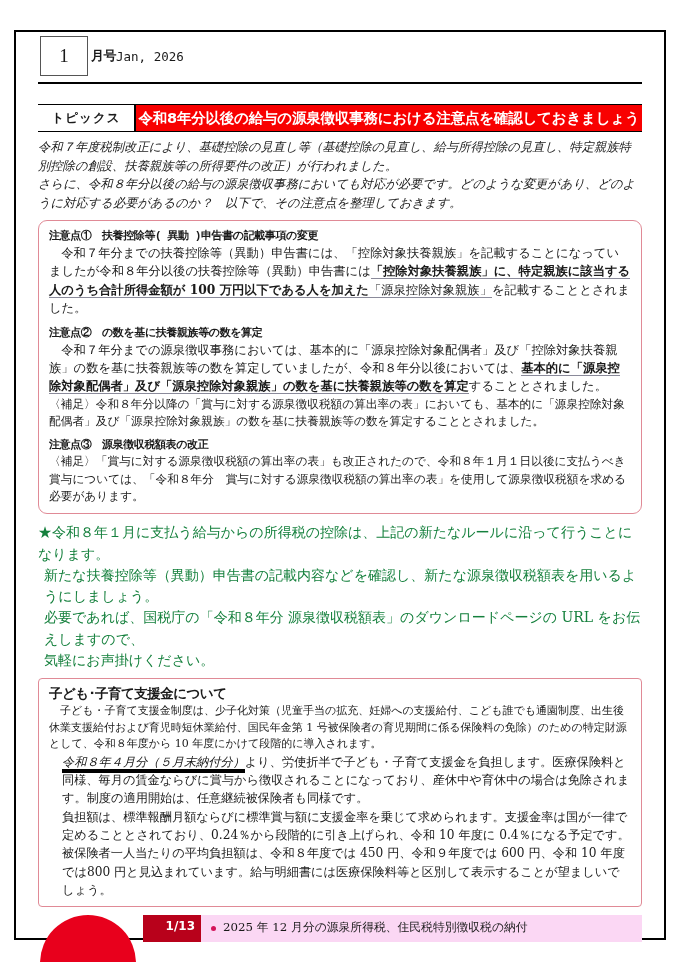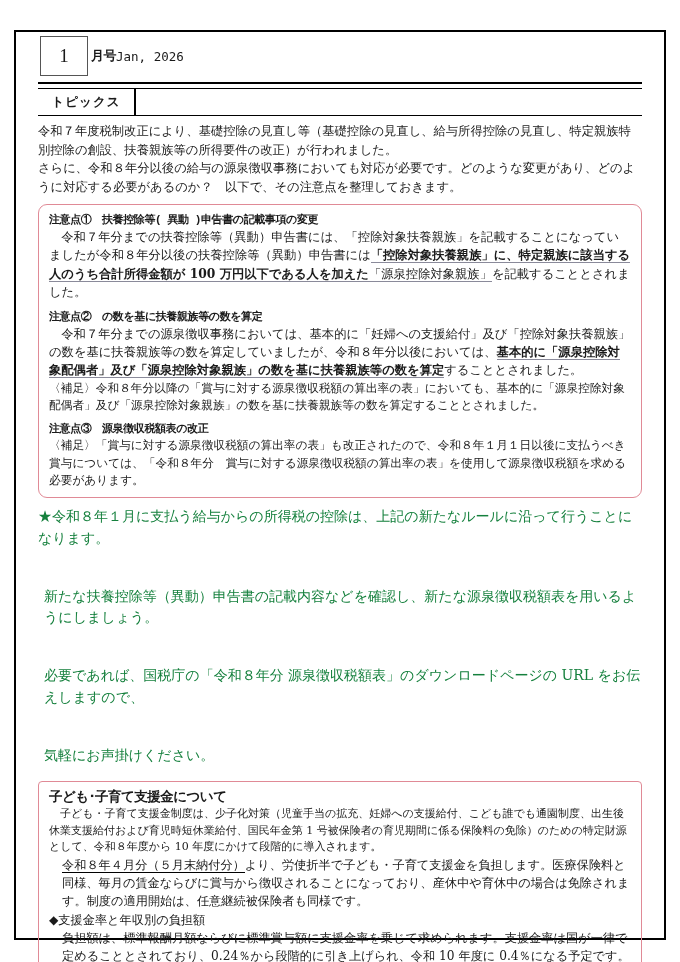--- a/index.html
+++ b/index.html
@@ -73,24 +73,25 @@
     font-size: 12.5px;
     font-family: "DejaVu Sans Mono", monospace;
     padding-right: 6px;
     white-space: nowrap;
   }
 
   
   .topics-row {
     display: flex;
     align-items: stretch;
-    margin-top: 4px;
+    margin-top: 20px;
     border-top: 1.5px solid #000;
     border-bottom: 1.5px solid #000;
     height: 26px;
+    justify-content: center;
   }
   .topics-label {
     width: 96px;
     flex: none;
     display: flex; align-items: center; justify-content: center;
     font-size: 12.5px;
     font-weight: bold;
     font-family: "DejaVu Sans", sans-serif;
     border-right: 2px solid #000;
     background: #fff;
@@ -107,21 +108,21 @@
     letter-spacing: -0.2px;
   }
 
   
   .intro {
     margin-top: 6px;
     font-size: 12.3px;
     line-height: 1.52;
     font-family: "DejaVu Serif", serif;
   }
-  .intro p { margin: 0; }
+  .intro p { margin: 0; font-style: italic; }
 
   
   .notice-box {
     margin-top: 7px;
     border: 1.2px solid #e08a96;
     border-radius: 9px;
     padding: 7px 10px 8px 10px;
     box-sizing: border-box;
   }
   .notice-title {
@@ -152,25 +153,25 @@
   .plain-ul { border-bottom: 1px solid #8a8a9a; }
 
   
   .star-note {
     margin-top: 8px;
     color: #15803d;
     font-size: 14px;
     line-height: 1.52;
     font-family: "DejaVu Serif", serif;
   }
-  .star-note .l1 { padding-left: 6px; margin-top: 37px; }
+  .star-note .l1 { padding-left: 6px; }
 
   
   .support-box {
-    margin-top: 15px;
+    margin-top: 7px;
     border: 1.2px solid #e08a96;
     border-radius: 4px;
     padding: 6px 10px 7px 10px;
     box-sizing: border-box;
   }
   .support-title {
     font-weight: bold;
     font-size: 13.5px;
     font-family: "DejaVu Sans", sans-serif;
     letter-spacing: -0.5px;
@@ -184,21 +185,21 @@
     font-size: 12.2px;
     font-family: "DejaVu Serif", serif;
     margin-top: 1px;
   }
   .sub-para {
     padding-left: 13px;
     font-size: 12.2px;
     line-height: 1.5;
     font-family: "DejaVu Serif", serif;
   }
-  .u-line { border-bottom: 1px solid #000000; }
+  .u-line { border-bottom: 4px solid #000000; font-style: italic; }
 
   
   .cal-wrap {
     margin-top: 8px;
     display: flex;
     align-items: flex-start;
     position: relative;
   }
   .cal-badge-col {
     width: 105px;
@@ -281,37 +282,38 @@
     <div class="masthead">
       <div class="month-box">
         <span>1</span>
       </div>
       <span class="month-suffix">月号</span>
       <div class="masthead-date">Jan,  2026</div>
     </div>
 
     <div class="topics-row">
       <div class="topics-label">トピックス</div>
+      <div class="topics-head">令和8年分以後の給与の源泉徴収事務における注意点を確認しておきましょう</div>
     </div>
 
     <div class="intro">
       <p>令和７年度税制改正により、基礎控除の見直し等（基礎控除の見直し、給与所得控除の見直し、特定親族特別控除の創設、扶養親族等の所得要件の改正）が行われました。</p>
       <p>さらに、令和８年分以後の給与の源泉徴収事務においても対応が必要です。どのような変更があり、どのように対応する必要があるのか？　以下で、その注意点を整理しておきます。</p>
     </div>
 
     <div class="notice-box">
 
       <div class="notice-block">
         <div class="notice-title">注意点①　扶養控除等( 異動 )申告書の記載事項の変更</div>
         <div class="notice-body"><span>　令和７年分までの扶養控除等（異動）申告書には、「控除対象扶養親族」を記載することになっていましたが令和８年分以後の扶養控除等（異動）申告書には</span><span class="em-ul">「控除対象扶養親族」に、特定親族に該当する人のうち合計所得金額が 100 万円以下である人を加えた</span><span class="plain-ul">「源泉控除対象親族」</span><span>を記載することとされました。</span></div>
       </div>
 
       <div class="notice-block">
         <div class="notice-title">注意点②　の数を基に扶養親族等の数を算定</div>
-        <div class="notice-body"><span>　令和７年分までの源泉徴収事務においては、基本的に「妊婦への支援給付」及び「控除対象扶養親族」の数を基に扶養親族等の数を算定していましたが、令和８年分以後においては、</span><span class="em-ul">基本的に「源泉控除対象配偶者」及び「源泉控除対象親族」の数を基に扶養親族等の数を算定</span><span>することとされました。</span></div>
+        <div class="notice-body"><span>　令和７年分までの源泉徴収事務においては、基本的に「源泉控除対象配偶者」及び「控除対象扶養親族」の数を基に扶養親族等の数を算定していましたが、令和８年分以後においては、</span><span class="em-ul">基本的に「源泉控除対象配偶者」及び「源泉控除対象親族」の数を基に扶養親族等の数を算定</span><span>することとされました。</span></div>
         <div class="supp">〈補足〉令和８年分以降の「賞与に対する源泉徴収税額の算出率の表」においても、基本的に「源泉控除対象配偶者」及び「源泉控除対象親族」の数を基に扶養親族等の数を算定することとされました。</div>
       </div>
 
       <div class="notice-block">
         <div class="notice-title">注意点③　源泉徴収税額表の改正</div>
         <div class="supp">〈補足〉「賞与に対する源泉徴収税額の算出率の表」も改正されたので、令和８年１月１日以後に支払うべき賞与については、「令和８年分　賞与に対する源泉徴収税額の算出率の表」を使用して源泉徴収税額を求める必要があります。</div>
       </div>
 
     </div>
 
@@ -319,21 +321,20 @@
       <div>★令和８年１月に支払う給与からの所得税の控除は、上記の新たなルールに沿って行うことになります。</div>
       <div class="l1">新たな扶養控除等（異動）申告書の記載内容などを確認し、新たな源泉徴収税額表を用いるようにしましょう。</div>
       <div class="l1">必要であれば、国税庁の「令和８年分 源泉徴収税額表」のダウンロードページの URL をお伝えしますので、</div>
       <div class="l1">気軽にお声掛けください。</div>
     </div>
 
     <div class="support-box">
       <div class="support-title">子ども･子育て支援金について</div>
       <div class="support-body">　子ども・子育て支援金制度は、少子化対策（児童手当の拡充、妊婦への支援給付、こども誰でも通園制度、出生後休業支援給付および育児時短休業給付、国民年金第 1 号被保険者の育児期間に係る保険料の免除）のための特定財源として、令和８年度から 10 年度にかけて段階的に導入されます。</div>
       <div class="sub-para"><span class="u-line">令和８年４月分（５月末納付分）</span><span>より、労使折半で子ども・子育て支援金を負担します。医療保険料と同様、毎月の賃金ならびに賞与から徴収されることになっており、産休中や育休中の場合は免除されます。制度の適用開始は、任意継続被保険者も同様です。</span></div>
-      <div class="diamond-head">◆支援金率と年収別の負担額</div>
       <div class="sub-para">負担額は、標準報酬月額ならびに標準賞与額に支援金率を乗じて求められます。支援金率は国が一律で定めることとされており、0.24％から段階的に引き上げられ、令和 10 年度に 0.4％になる予定です。被保険者一人当たりの平均負担額は、令和８年度では 450 円、令和９年度では 600 円、令和 10 年度では800 円と見込まれています。給与明細書には医療保険料等と区別して表示することが望ましいでしょう。</div>
     </div>
 
     <div class="cal-wrap">
 
       <div class="cal-badge-col">
         <div class="cal-badge">
           
           
           

